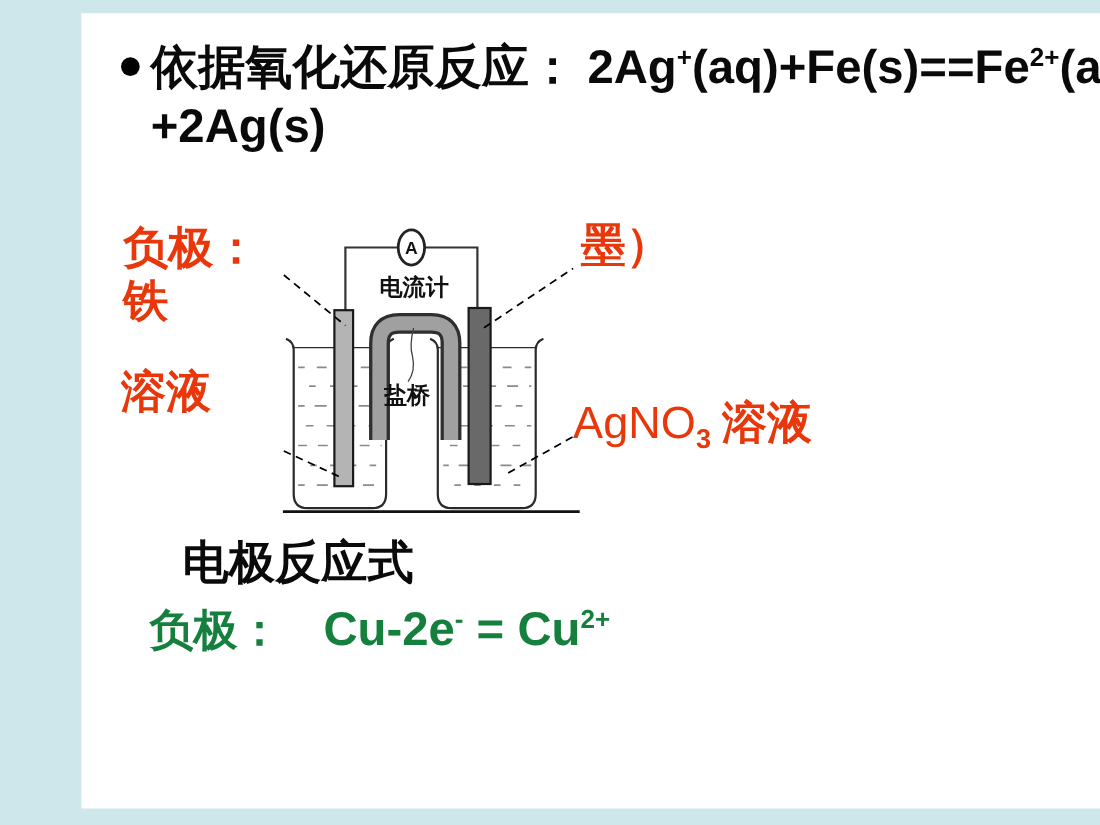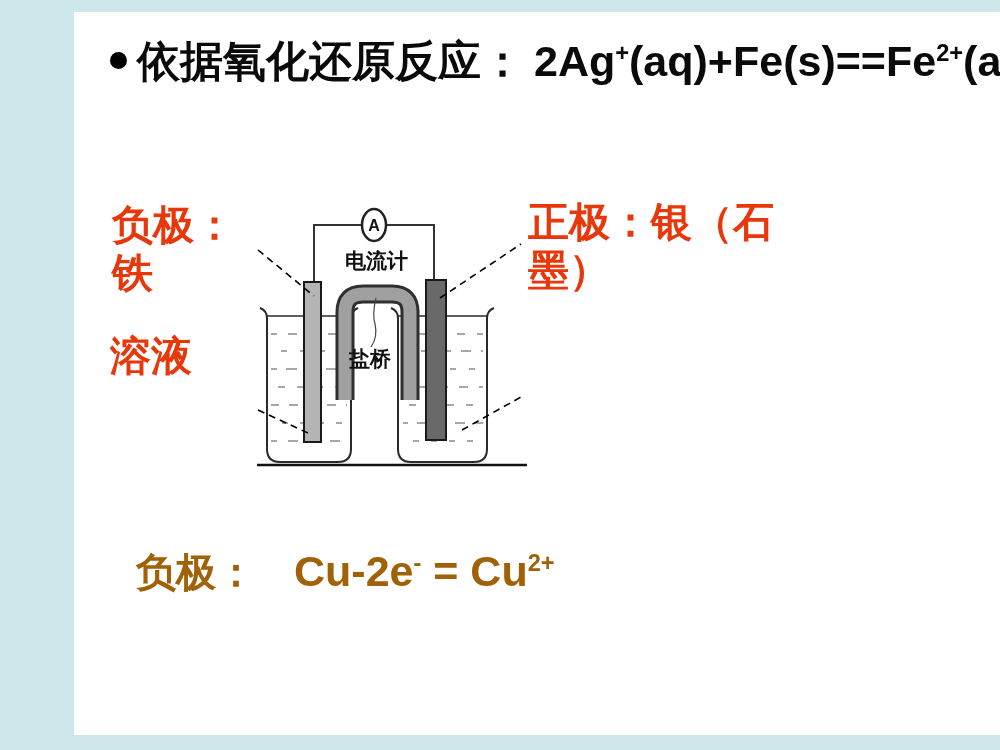--- a/index.html
+++ b/index.html
@@ -6,21 +6,21 @@
   html,body { width:1000px; height:750px; }
   body { font-family:"Liberation Sans","DejaVu Sans",sans-serif; }
   .frame { position:relative; width:1000px; height:750px; background:#cde7ea; overflow:hidden; }
   .slide { position:absolute; left:30px; top:12px; width:957px; height:723px; background:#ffffff;margin-left:44px; }
   .bullet { position:absolute; left:36px; top:40px; width:17px; height:17px; border-radius:50%; background:#000; }
   .title-line { position:absolute; font-size:43px; font-weight:700; color:#0a0a0a; white-space:nowrap; line-height:54px; }
   .title-eq { margin-left:10px; }
   sup { font-size:0.55em; line-height:0; }
   sub { font-size:0.6em; line-height:0; }
   .red { color:#e8380b; }
-  .blue { color:#a16207; }
+  .blue { color:#15803d; }
   .lbl { position:absolute; font-size:41px; font-weight:700; line-height:1.18; white-space:nowrap; }
   .formula { font-weight:400; }
   .zh-gap { margin-left:10px; font-weight:700; }
   .heading { position:absolute; left:92px; top:471px; font-size:42px; font-weight:700; color:#0a0a0a; white-space:nowrap; }
   .reaction { position:absolute; white-space:nowrap; }
   .reaction .zh { font-size:40px; font-weight:700; }
   .reaction .eq { font-size:43px; font-weight:700; }
   .neg-reaction { left:62px; top:533px; }
   .neg-reaction .eq { margin-left:38px; }
   .pos-reaction { left:68px; top:620px; }
@@ -32,20 +32,21 @@
 <body>
 
 <div class="frame">
   <div class="slide">
 
     <span class="bullet"></span>
 
     <div class="title-line" style="left:63px; top:22px;">
       <span>依据氧化还原反应：</span><span class="title-eq"><span>2Ag</span><sup>+</sup><span>(aq)+Fe(s)==Fe</span><sup>2+</sup><span>(aq)</span></span>
     </div>
+    <div class="title-line" style="left:63px; top:76px;">+2Ag(s)</div>
 
     <svg class="diagram" width="272" height="270" viewBox="0 0 272 270">
 
       <g>
         <path d="M 3 104 C 8 106 10 109 10 114 L 10 245 Q 10 258 23 258 L 81 258 Q 94 258 94 245 L 94 114 C 94 109 96 106 101 104" fill="none" stroke="#2a2a2a" stroke-width="2"></path>
         <line x1="10" y1="112" x2="94" y2="112" stroke="#2a2a2a" stroke-width="1.3"></line>
       </g>
       <g>
         <path d="M 134 104 C 139 106 141 109 141 114 L 141 245 Q 141 258 154 258 L 217 258 Q 230 258 230 245 L 230 114 C 230 109 232 106 237 104" fill="none" stroke="#2a2a2a" stroke-width="2"></path>
         <line x1="141" y1="112" x2="230" y2="112" stroke="#2a2a2a" stroke-width="1.3"></line>
@@ -96,29 +97,32 @@
         <line x1="205" y1="226" x2="264" y2="193"></line>
       </g>
     </svg>
 
     <div class="lbl red" style="left:38px; top:189px;">
       <div>负极：</div>
       <div>铁</div>
     </div>
 
     <div class="lbl red" style="left:454px; top:186px;">
-      <div>正极：银（石</div>
       <div>墨）</div>
     </div>
 
     <div class="lbl red" style="left:36px; top:320px;">
       <div>溶液</div>
     </div>
 
+    <div class="lbl red" style="left:447px; top:348px;">
+      <span class="formula">AgNO</span><sub>3</sub><span class="zh-gap">溶液</span>
+    </div>
 
+    <div class="heading">电极反应式</div>
 
     <div class="reaction neg-reaction blue">
       <span class="zh">负极：</span><span class="eq"><span>Cu-2e</span><sup>-</sup><span> = Cu</span><sup>2+</sup></span>
     </div>
 
 
   </div>
 </div>
 
 </body></html>

